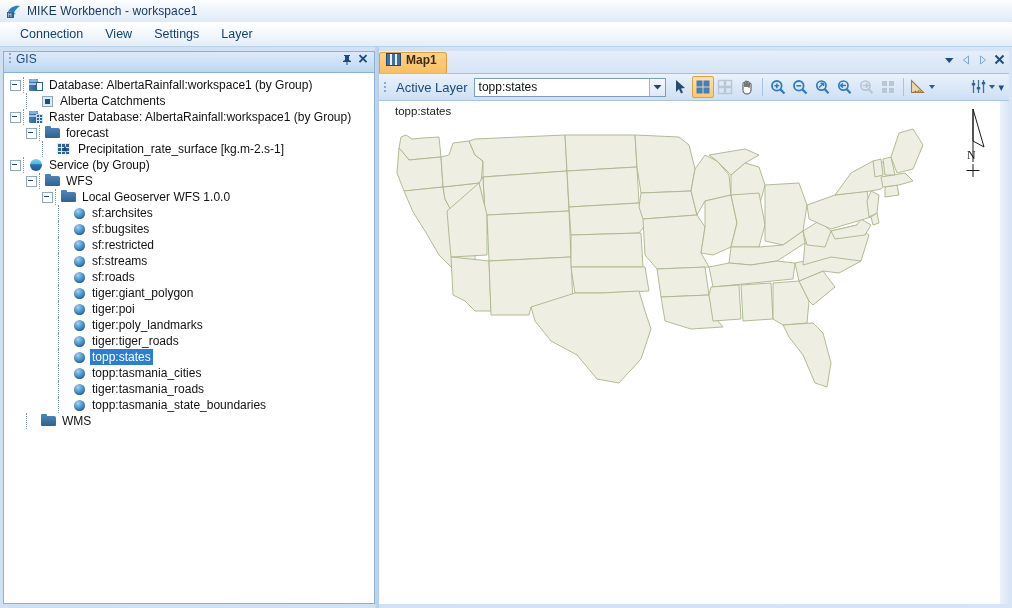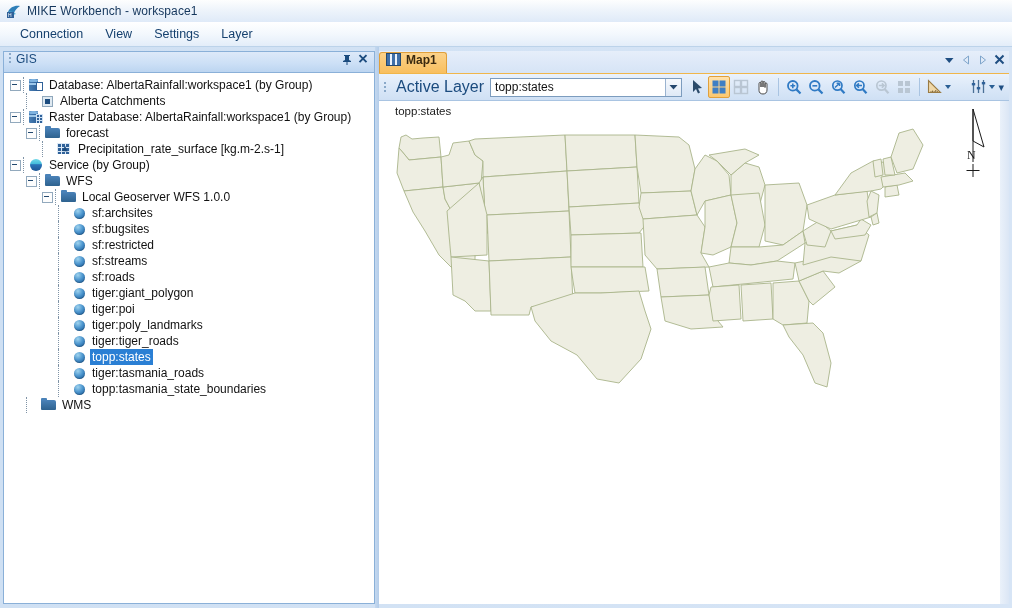--- a/index.html
+++ b/index.html
@@ -111,21 +111,21 @@
   .tabicon{width:15px;height:13px;position:relative;flex:none;
      background:#3f6fa8;border:1px solid #24496f;box-sizing:border-box;}
   .tabicon:before{content:"";position:absolute;left:3px;top:0;width:2px;height:11px;background:#eaf2fb;}
   .tabicon:after{content:"";position:absolute;left:8px;top:0;width:2px;height:11px;background:#eaf2fb;}
   .tabctl{position:absolute;right:4px;top:3px;display:flex;align-items:center;gap:7px;}
   .tabctl span{cursor:pointer;}
 
   .toolbar{height:27px;flex:none;display:flex;align-items:center;
     background:linear-gradient(#eaf2fc 0%,#dbe8f8 50%,#cfe0f4 100%);
     border-bottom:1px solid #a9c4e2;padding:0 2px;box-sizing:border-box;}
-  .tb-label{font-size:16px;color:#1b4b7e;padding:0 6px;}
+  .tb-label{font-size:13px;color:#1b4b7e;padding:0 6px;}
   .combo{width:192px;height:19px;background:#ffffff;border:1px solid #7c9cbe;
     display:flex;align-items:center;box-sizing:border-box;position:relative;}
   .combo .cval{font-size:12px;color:#111;padding-left:4px;flex:1;}
   .combo .carrow{width:15px;height:17px;background:linear-gradient(#f6f9fd,#dfe9f6);
     border-left:1px solid #9ab3d0;display:flex;align-items:center;justify-content:center;cursor:pointer;}
   .sep{width:1px;height:18px;background:#a9c4e2;margin:0 4px;}
   .tbtn{width:22px;height:22px;display:flex;align-items:center;justify-content:center;
      position:relative;cursor:pointer;flex:none;}
   .tbtn.on{background:linear-gradient(#ffe2ac,#fcc86f);border:1px solid #e0a03c;
      border-radius:2px;box-sizing:border-box;}
@@ -341,20 +341,29 @@
             <span class="lbl">tiger:tiger_roads</span>
           </div>
           <div class="node sel">
             <span class="spacer" style="width:54px"></span>
             <span class="dots" style="width:11px"></span>
             <span class="spacer" style="width:3px"></span>
             <span class="ic ic-sphere">
               <span class="s"></span>
             </span>
             <span class="lbl">topp:states</span>
+          </div>
+          <div class="node">
+            <span class="spacer" style="width:54px"></span>
+            <span class="dots" style="width:11px"></span>
+            <span class="spacer" style="width:3px"></span>
+            <span class="ic ic-sphere">
+              <span class="s"></span>
+            </span>
+            <span class="lbl">topp:tasmania_cities</span>
           </div>
           <div class="node">
             <span class="spacer" style="width:54px"></span>
             <span class="dots" style="width:11px"></span>
             <span class="spacer" style="width:3px"></span>
             <span class="ic ic-sphere">
               <span class="s"></span>
             </span>
             <span class="lbl">tiger:tasmania_roads</span>
           </div>

